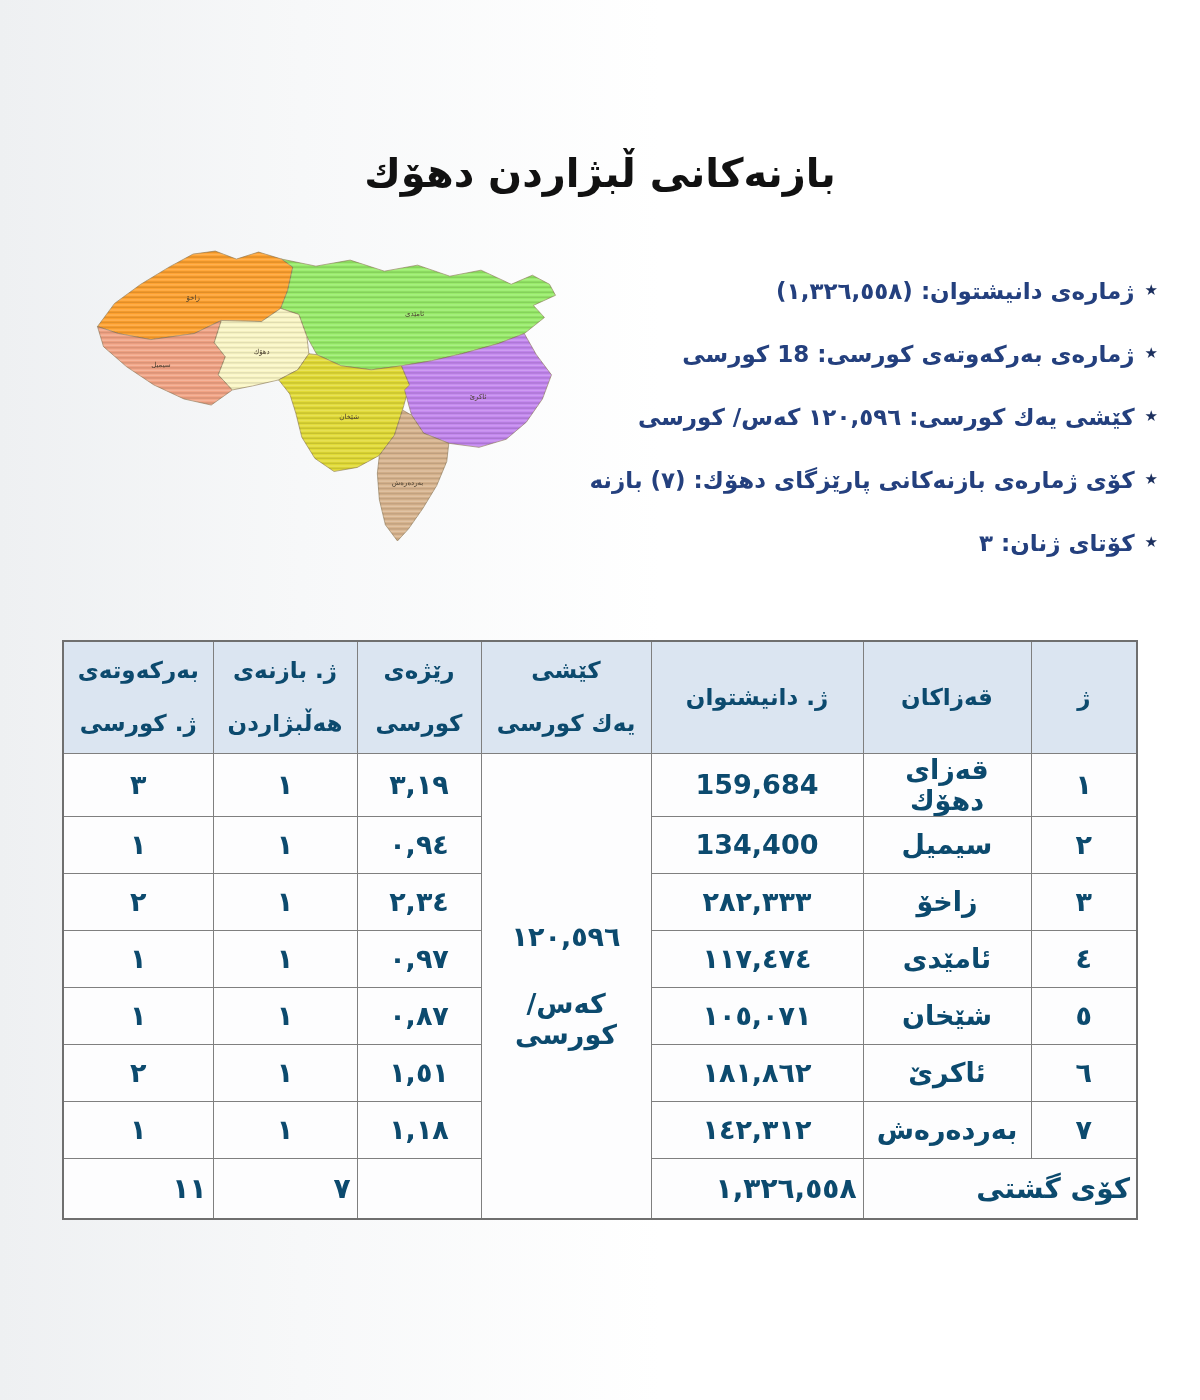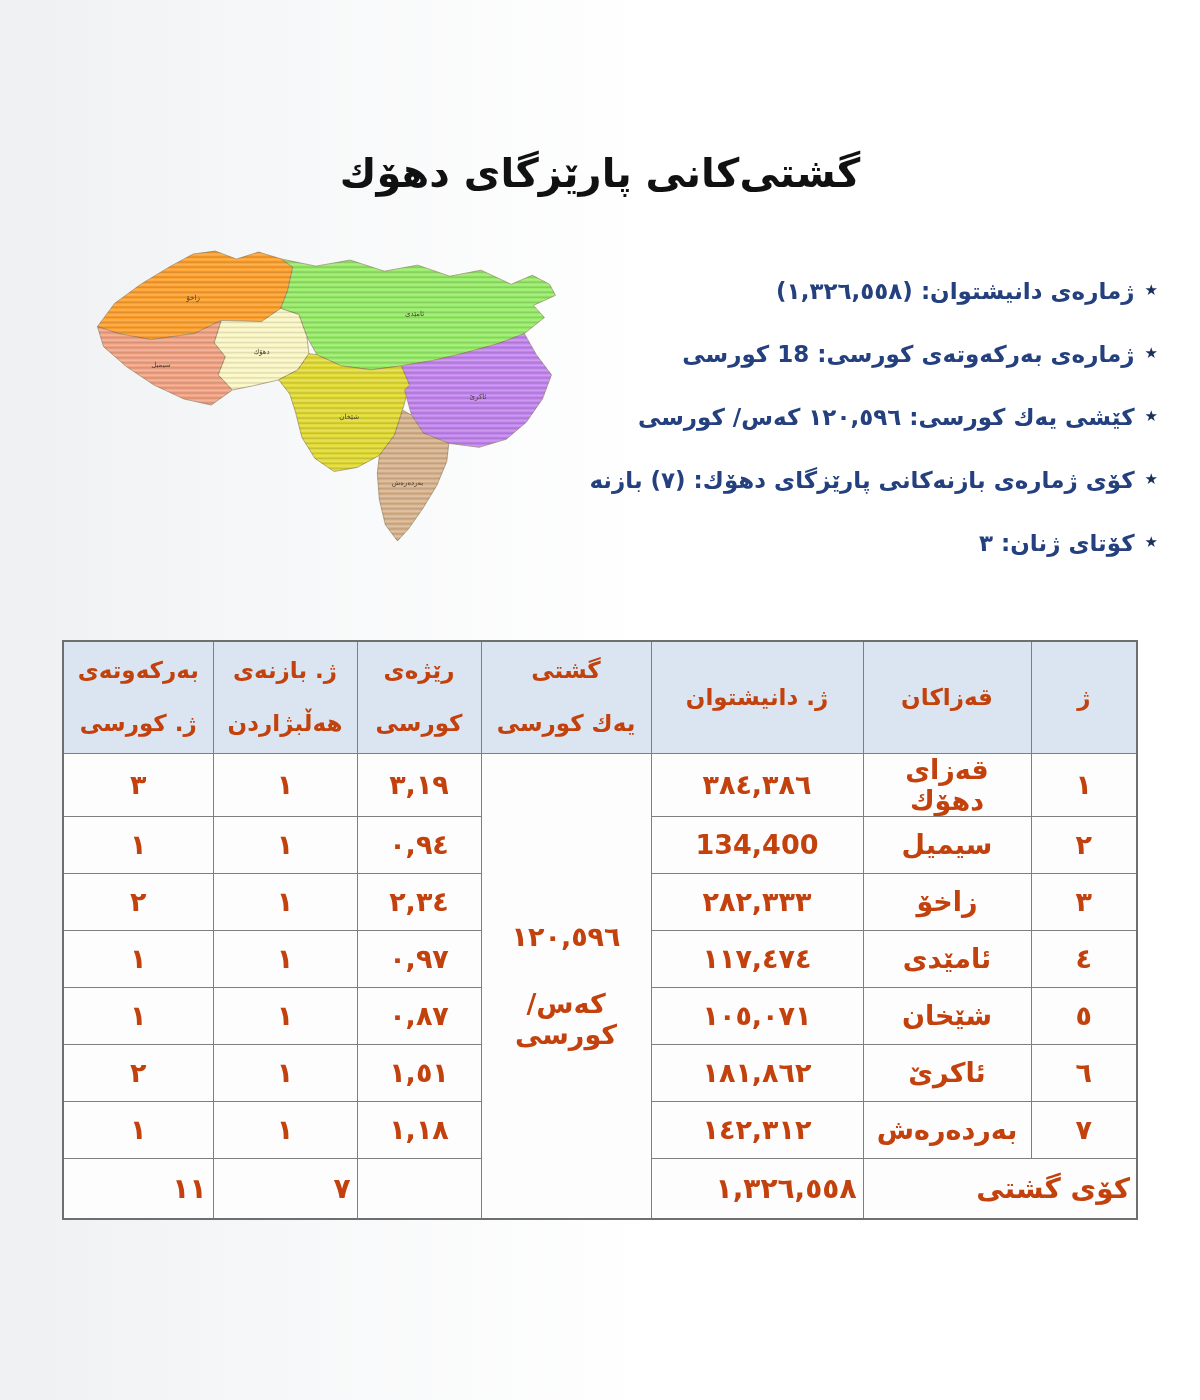--- a/index.html
+++ b/index.html
@@ -44,21 +44,21 @@
   
   .table-wrap { position:absolute; left:62px; top:640px; }
   table.stats {
     border-collapse:collapse; table-layout:fixed;
     border:2px solid #6f6f6f;
     background:#ffffff;
   }
   table.stats th, table.stats td {
     border:1.5px solid #7f7f7f;
     text-align:center; vertical-align:middle;
-    font-weight:bold; color:#c2410c;
+    font-weight:bold; color:#0c4a6e;
     padding:0 6px;
     overflow:hidden;
   }
   table.stats thead tr { height:112px; }
   table.stats tbody tr { height:57px; }
   table.stats tbody tr.total-row { height:61px; }
   table.stats th {
     background:#dbe5f1;
     font-size:23px; line-height:2.3;
     white-space:pre-line;
@@ -69,21 +69,21 @@
     display:flex; flex-direction:column; align-items:center;
     justify-content:center; gap:36px; font-size:27px;text-align:center;
   }
   tr.total-row td { font-size:28px;text-align:right; }
 </style>
 </head>
 <body>
 
 <div class="page">
 
-  <h1 class="title">گشتی‌كانی پارێزگای دهۆك</h1>
+  <h1 class="title">بازنه‌كانی ڵبژاردن دهۆك</h1>
 
   <div class="map">
     <svg viewBox="0 0 466 300">
       <defs>
         <pattern id="hatch" width="6" height="5" patternUnits="userSpaceOnUse">
           <line x1="0" y1="1" x2="6" y2="1" stroke="rgba(0,0,0,0.12)" stroke-width="1.4"></line>
           <line x1="0" y1="3.5" x2="6" y2="3.5" stroke="rgba(255,255,255,0.25)" stroke-width="1"></line>
         </pattern>
         <clipPath id="mapclip">
           <polygon points="5,80 22,57 48,38 76,21 100,8 122,5 143,13 165,6 188,13 199,21 194,44 187,62 168,75 128,74 101,87 58,93 26,87"></polygon>
@@ -148,35 +148,35 @@
         <col style="width:170px">
           <col style="width:124px">
           <col style="width:144px">
         <col style="width:150px">
       </colgroup>
       <thead>
         <tr>
           <th>ژ</th>
           <th>قه‌زاکان</th>
           <th>ژ. دانیشتوان</th>
-          <th>گشتی
+          <th>کێشی
 یه‌ك کورسی</th>
           <th>رێژه‌ی
 کورسی</th>
           <th>ژ. بازنه‌ی
 هه‌ڵبژاردن</th>
           <th>به‌رکه‌وته‌ی
 ژ. کورسی</th>
         </tr>
       </thead>
       <tbody>
         <tr>
           <td>١</td>
           <td>قه‌زای دهۆك</td>
-          <td>٣٨٤,٣٨٦</td>
+          <td>159,684</td>
           <td class="weight-cell" rowspan="8">
             <div class="weight-inner">
               <span>١٢٠,٥٩٦</span>
               <span>که‌س/ کورسی</span>
             </div>
           </td>
           <td>٣,١٩</td>
           <td>١</td>
           <td>٣</td>
         </tr>

